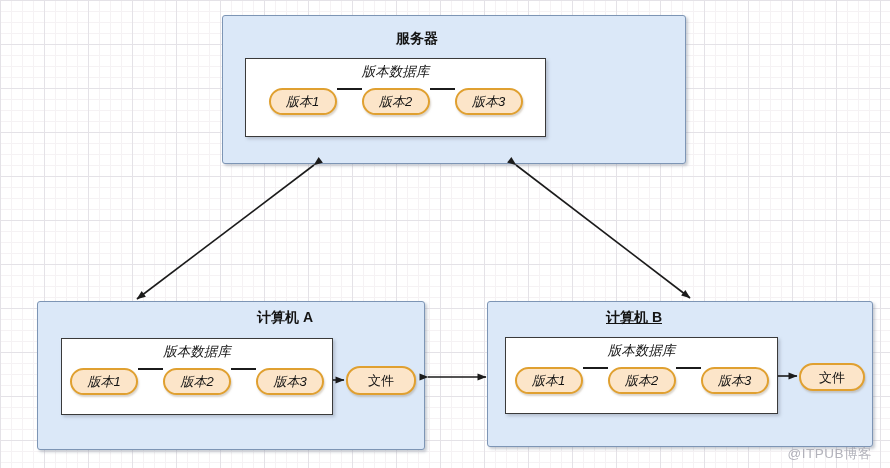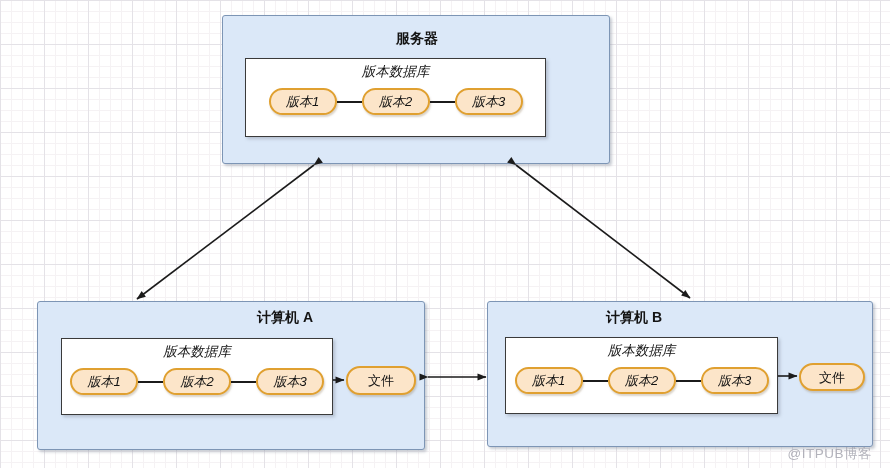--- a/index.html
+++ b/index.html
@@ -24,35 +24,35 @@
   }
   .big-box {
     position: absolute;
     background: var(--container-fill, #dbe8f8);
     border: 1.5px solid var(--container-stroke, #7d95b5);
     border-radius: 3px;
     box-shadow: 2px 2px 3px rgba(130, 140, 155, 0.45);
     box-sizing: border-box;
     z-index: 1;
   }
-  .server-box  { left: 222px; top: 15px;  width: 388px; height: 149px; }
+  .server-box  { left: 222px; top: 15px;  width: 464px; height: 149px; }
   .computer-a-box { left: 37px;  top: 301px; width: 388px; height: 149px; }
   .computer-b-box { left: 487px; top: 301px; width: 386px; height: 146px; }
 
   .box-title {
     position: absolute;
     transform: translateX(-50%);
     white-space: nowrap;
     font-size: 14px;
     font-weight: bold;
     line-height: 17px;
   }
   .server-box .box-title { left: 194px; top: 14px; }
   .computer-a-box .box-title { left: 215px; top: 7px; margin-left: 32px; }
-  .computer-b-box .box-title { left: 146px; top: 7px; }
+  .computer-b-box .box-title { left: 146px; top: 7px; text-decoration: underline; }
 
   .db-box {
     position: absolute;
     background: var(--db-fill, #ffffff);
     border: 1.5px solid var(--db-stroke, #3a3a3a);
     box-shadow: 2px 2px 3px rgba(120, 130, 145, 0.4);
     box-sizing: border-box;
     display: flex;
     flex-direction: column;
     align-items: center;
@@ -63,21 +63,21 @@
   .computer-b-box .db-box { left: 17px; top: 35px; width: 273px; height: 77px; }
 
   .db-label {
     margin-top: 5px;
     font-size: 13.5px;
     line-height: 16px;
   }
   .pill-row {
     margin-top: 8px;
     display: flex;
-    align-items: center;
+    align-items: flex-start;
   }
   .pill {
     height: 27px;
     width: 68px;
     box-sizing: border-box;
     background: var(--pill-fill, #fce5c9);
     border: 2px solid var(--pill-stroke, #e0a030);
     border-radius: 14px;
     box-shadow: 1px 2px 2px rgba(150, 130, 100, 0.35);
     display: flex;

